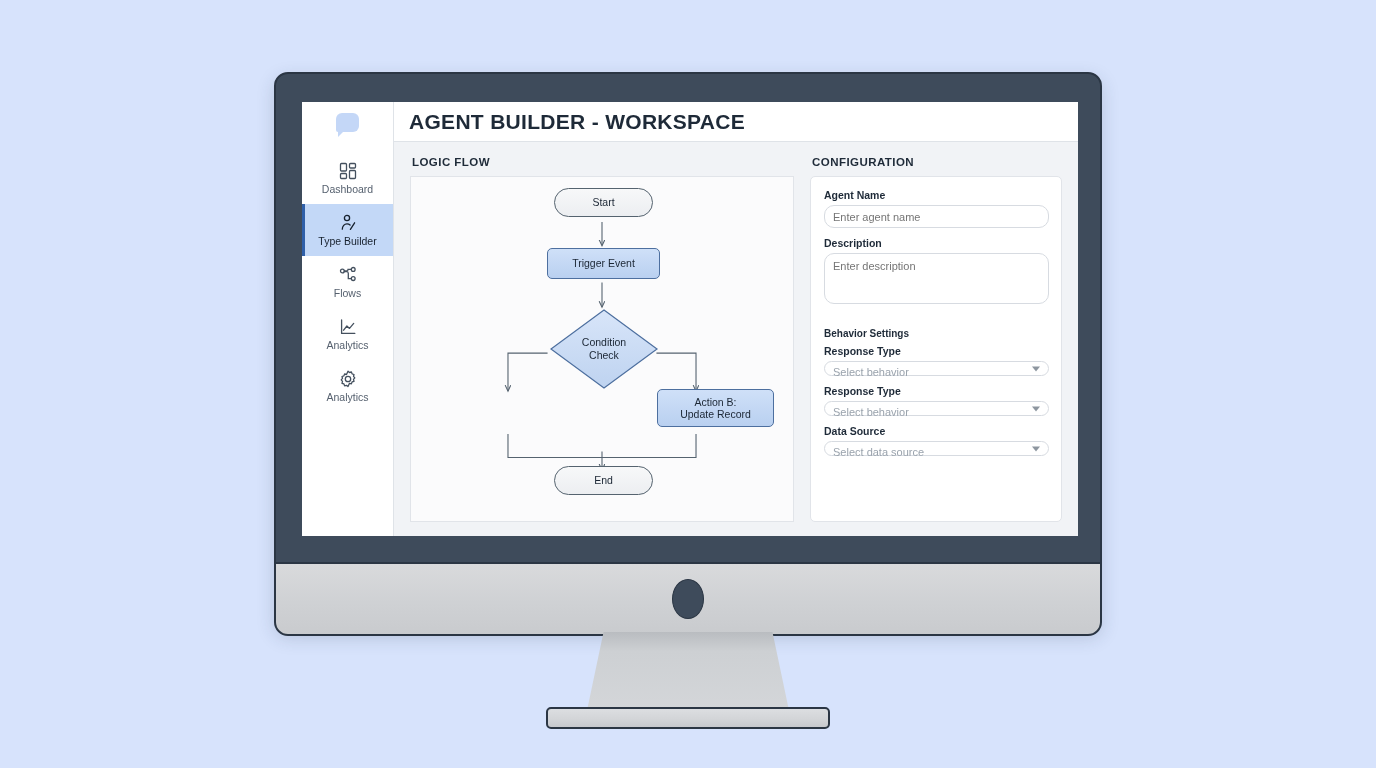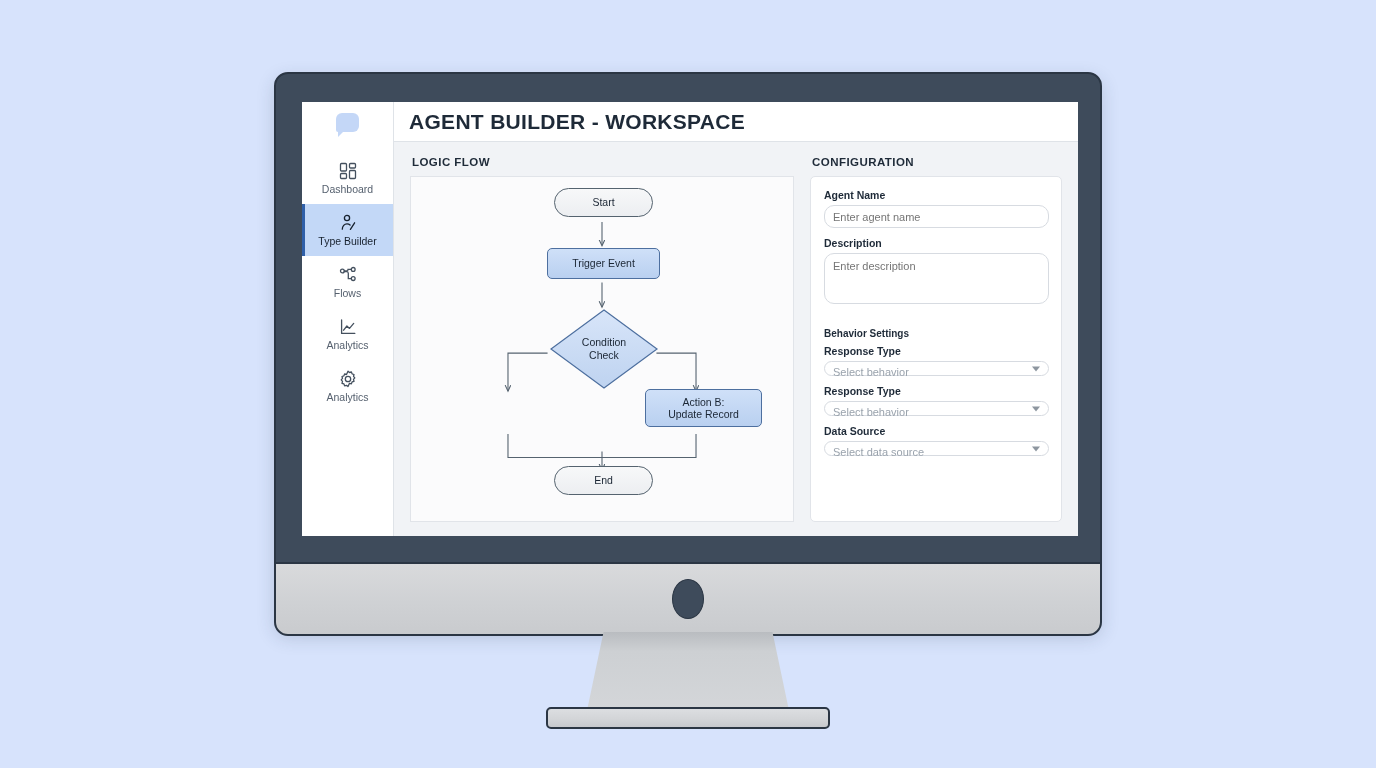--- a/index.html
+++ b/index.html
@@ -425,21 +425,21 @@
                 </svg>
                 <div class="node-diamond-label">
                   <div>
                     <div>Condition</div>
                     <div>Check</div>
                   </div>
                 </div>
               </div>
 
 
-              <div class="node node-process" style="left:234px;top:212px;width:117px;height:38px;flex-direction:column;">
+              <div class="node node-process" style="left:246px;top:212px;width:117px;height:38px;flex-direction:column;">
                 <span>Action B:</span>
                 <span>Update Record</span>
               </div>
 
               <div class="node node-terminal" style="left:143px;top:289px;width:99px;height:29px;">
                 <span>End</span>
               </div>
 
             </div>
           </div>

